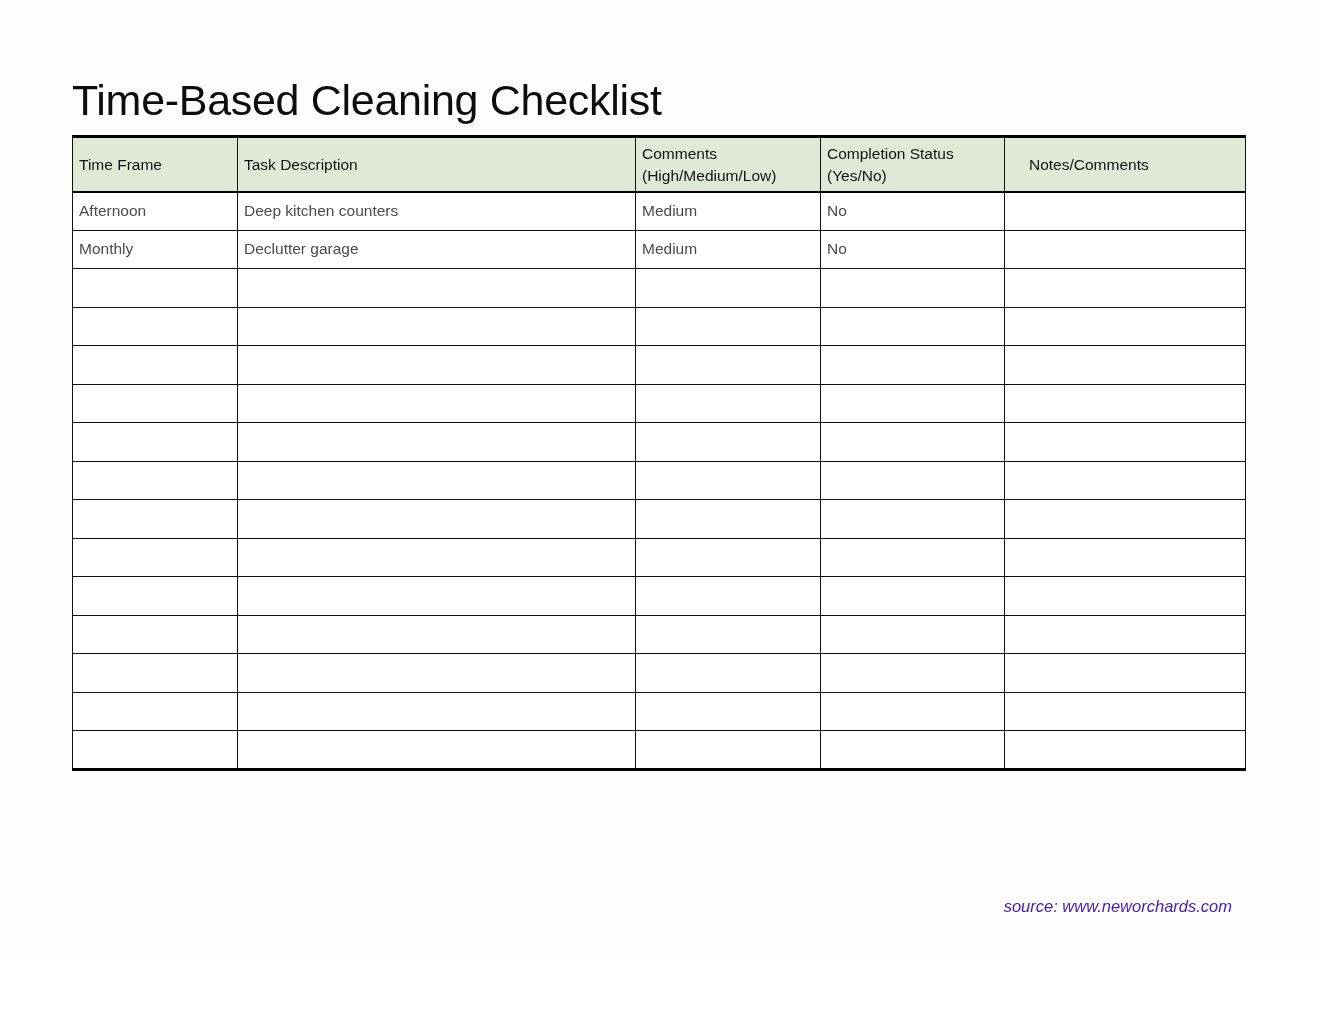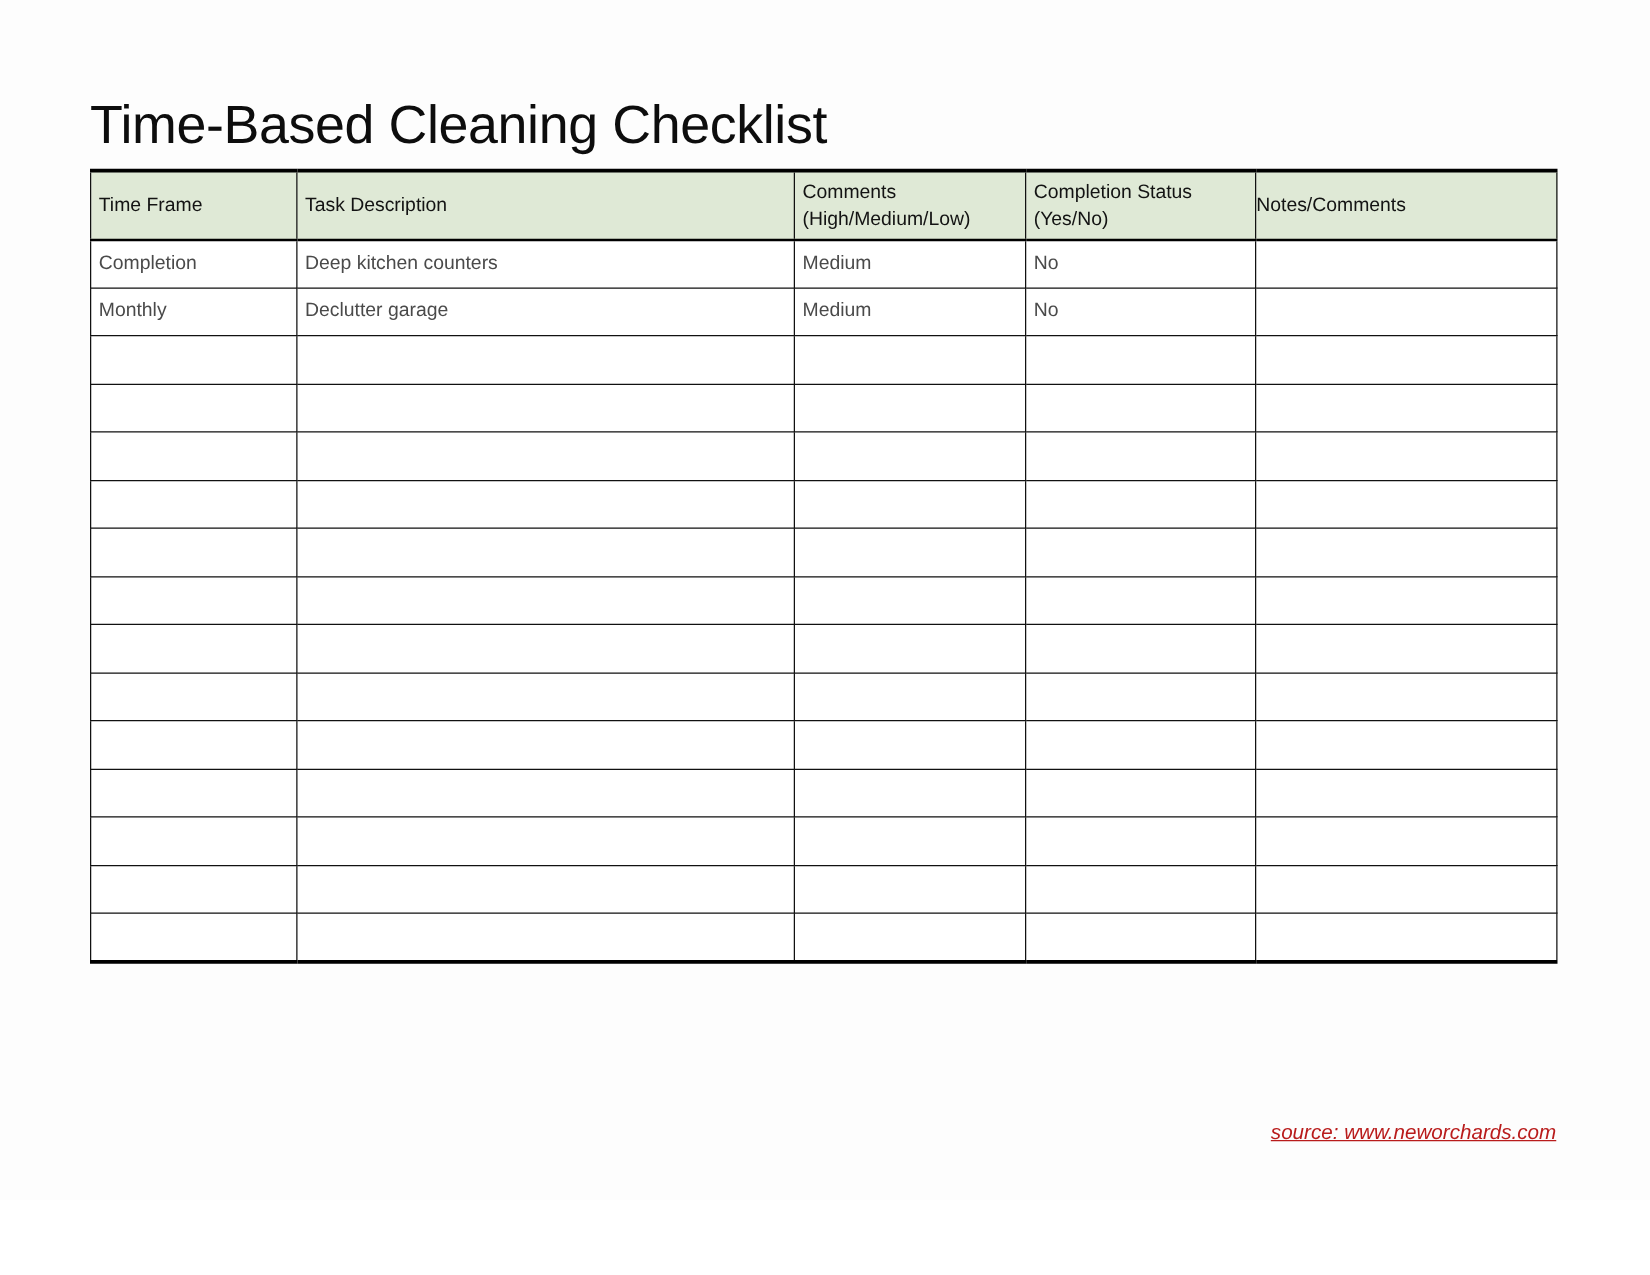--- a/index.html
+++ b/index.html
@@ -73,21 +73,21 @@
     border-top: 3px solid #000000;
     border-bottom: 2px solid #000000;
     padding-top: 2px;
   }
 
   table.checklist thead th .hdr-line {
     display: block;
   }
 
   table.checklist thead th.hdr-notes {
-    padding-left: 0;
+    padding-left: 24px;
     margin-top: 21px;
   }
 
   table.checklist tbody td {
     height: 38.5px;
     font-size: 15.5px;
     color: #4a4a4a;
     border-top: 1px solid #111111;
     border-bottom: 1px solid #111111;
   }
@@ -95,27 +95,26 @@
   table.checklist tbody tr:last-child td {
     border-bottom: 3px solid #000000;
   }
 
   table.checklist tbody td.cell-notes {
     padding-left: 10px;
   }
 
   .source-link {
     position: absolute;
-    right: 75px;
+    right: 88px;
     top: 897px;
     font-size: 16.5px;
     font-style: italic;
     font-weight: 400;
-    color: #b91c1c;
-    text-decoration: underline;
+    color: #4c1d95;
     white-space: nowrap;
     cursor: pointer;
   }
 </style>
 </head>
 <body>
 
 <div class="page">
 
   <div class="doc-title">Time-Based Cleaning Checklist</div>
@@ -145,21 +144,21 @@
             <span class="hdr-line">Completion Status</span>
             <span class="hdr-line">(Yes/No)</span>
           </th>
           <th class="hdr-notes">
             <span class="hdr-line">Notes/Comments</span>
           </th>
         </tr>
       </thead>
       <tbody id="checklist-body">
           <tr>
-            <td>Completion</td>
+            <td>Afternoon</td>
             <td>Deep kitchen counters</td>
             <td>Medium</td>
             <td>No</td>
             <td class="cell-notes"></td>
           </tr>
           <tr>
             <td>Monthly</td>
             <td>Declutter garage</td>
             <td>Medium</td>
             <td>No</td>

